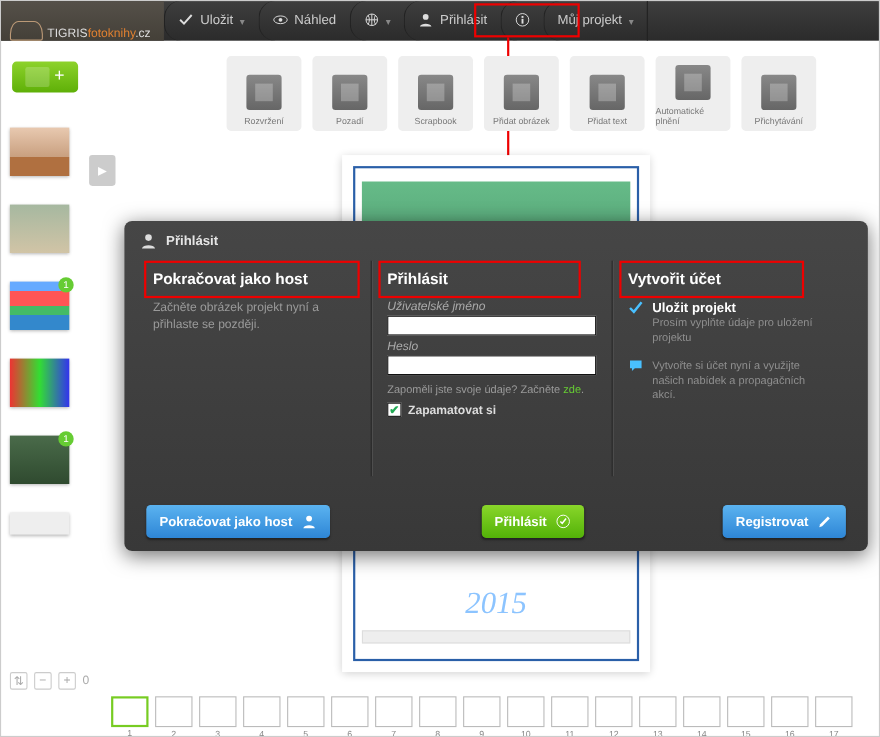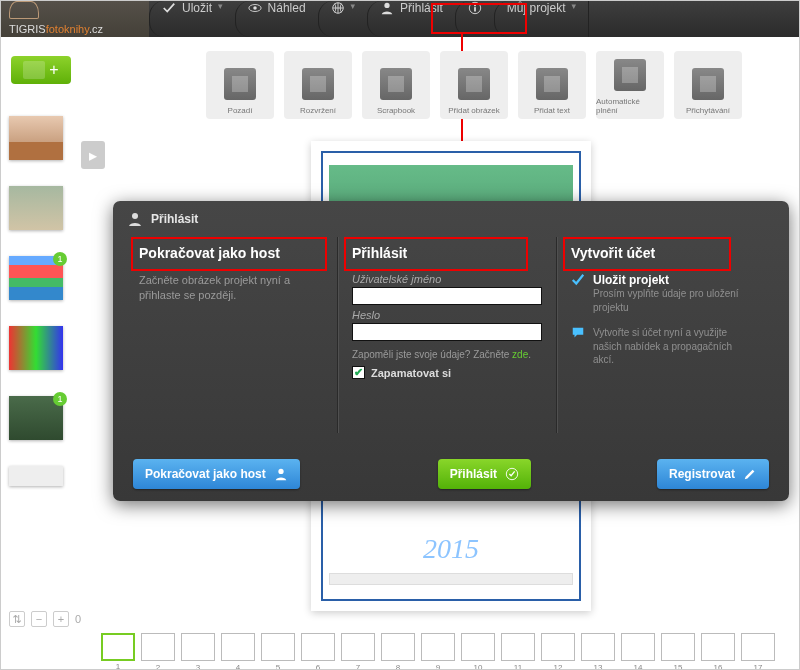--- a/index.html
+++ b/index.html
@@ -1,24 +1,24 @@
 <!DOCTYPE html>
 <html><head>
 <meta charset="utf-8">
 <style>
   * { box-sizing: border-box; margin: 0; padding: 0; font-family: Arial, Helvetica, sans-serif; }
   body { width: 800px; height: 670px; overflow: hidden; background: #fff; border: 1px solid #ccc; position: relative; }
 
   
   .topbar { height: 36px; background: linear-gradient(#3e3e3e,#2b2b2b); display: flex; align-items: center; color: #ccc; font-size: 12px; }
-  .logo-box { background: linear-gradient(#555049,#444038); height: 36px; width: 148px; display:flex; align-items:flex-start; padding-left:8px; gap:4px;flex-direction:column; }
+  .logo-box { background: linear-gradient(#555049,#444038); height: 36px; width: 148px; display:flex; align-items:flex-end; padding-left:8px; gap:4px; }
   .logo-cat { width:30px; height:18px; border:1px solid #b97; border-radius:8px 8px 2px 2px/12px 12px 2px 2px; }
   .logo-text { font-size:11px; color:#ddd; }
   .logo-orange { color:#e08030; }
-  .topitem { display:flex; align-items:flex-start; gap:6px; padding:0 12px; height:36px; border-left:1px solid #222;border-radius:15px; }
+  .topitem { display:flex; align-items:flex-end; gap:6px; padding:12px 12px; height:36px; border-left:1px solid #222;border-radius:15px; }
   .topitem svg, .topitem .ico { width:14px; height:14px; fill:#ddd; color:#ddd; }
   .chev { font-size:9px; color:#888; }
   .spacer { flex:1; border-left:1px solid #222; height:36px;}
   .order-btn { background: linear-gradient(#8fd42e,#67b80c); height:36px; display:flex; align-items:center; gap:8px; padding:0 18px; color:#fff; font-weight:bold; font-size:13px; }
   .hl-login { position:absolute; left:430px; top:2px; width:96px; height:31px; border:2px solid #e00; }
   .hl-line1 { position:absolute; left:460px; top:33px; width:2px; height:214px; background:#e00; }
   .hl-line2 { position:absolute; left:149px; top:247px; width:313px; height:2px; background:#e00; }
   .hl-line3 { position:absolute; left:597px; top:247px; width:2px; height:16px; background:#e00; }
 
   
@@ -149,25 +149,25 @@
 <div class="hl-line3"></div>
 
 <div class="green-pill">
   <div class="pic"></div>
   <span>+</span>
 </div>
 
 <div class="toolshelf" id="toolshelf">
     <div class="tool">
       <div class="ticon"></div>
+      <span>Rozvržení</span>
+    </div>
+    <div class="tool">
+      <div class="ticon"></div>
       <span>Pozadí</span>
-    </div>
-    <div class="tool">
-      <div class="ticon"></div>
-      <span>Rozvržení</span>
     </div>
     <div class="tool">
       <div class="ticon"></div>
       <span>Scrapbook</span>
     </div>
     <div class="tool">
       <div class="ticon"></div>
       <span>Přidat obrázek</span>
     </div>
     <div class="tool">

